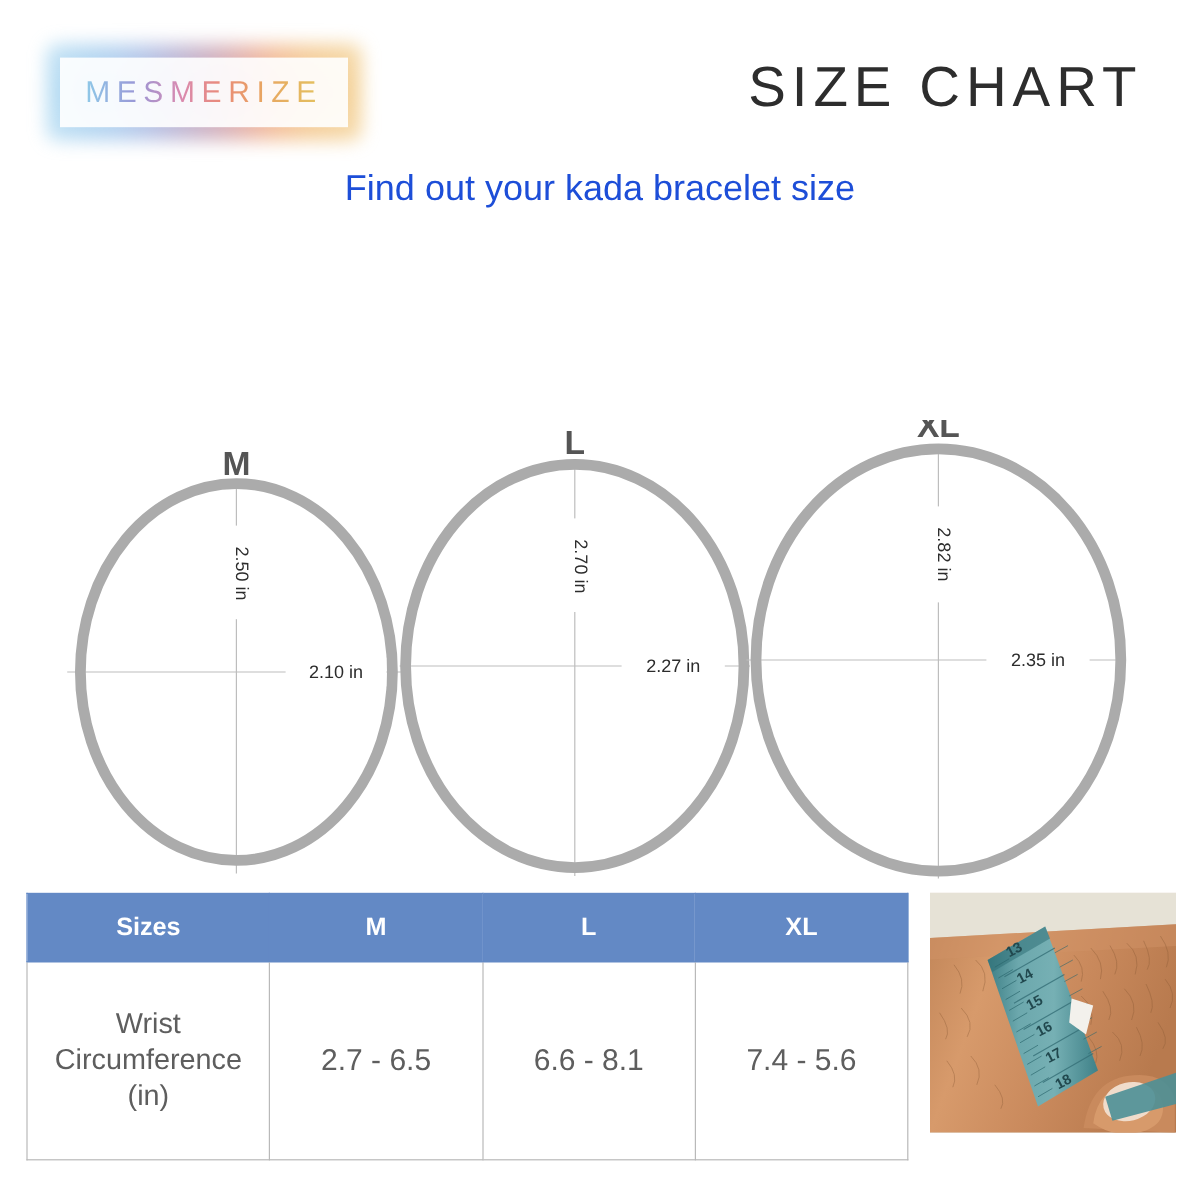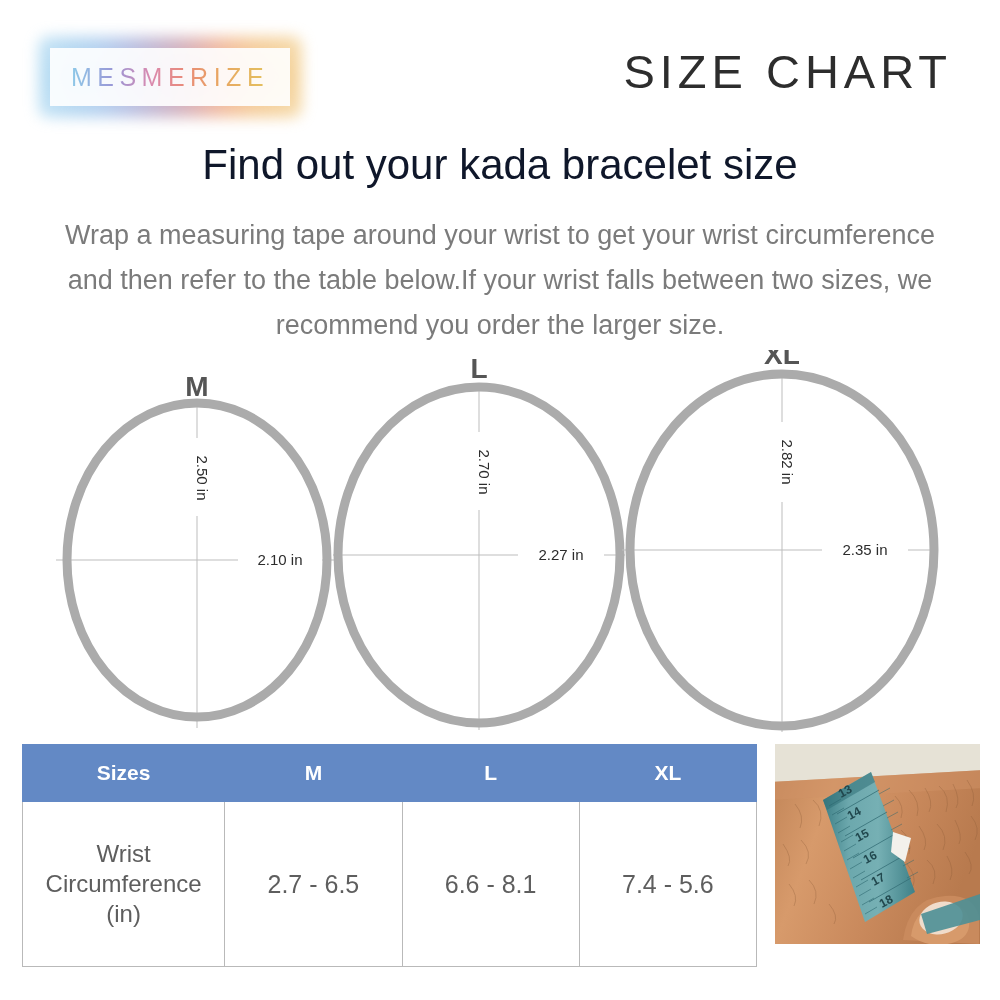--- a/index.html
+++ b/index.html
@@ -85,25 +85,25 @@
 
   
   #intro {
     position: absolute;
     left: 40px;
     top: 140px;
     width: 920px;
     text-align: center;
   }
   #intro-heading {
-    font-size: 42px;
-    color: #0f172a;
+    font-size: 30px;
+    color: #1d4ed8;
     font-weight: 400;
     line-height: 1.18;
-    margin-bottom: 23px;
+    margin-bottom: 10px;
   }
   #intro-body {
     font-size: 27px;
     color: #7b7b7b;
     line-height: 1.67;
     font-weight: 400;
   }
 
   
   #ovals {
@@ -198,21 +198,20 @@
     <div id="logo-glow"></div>
     <div id="logo-plate">
       <span id="logo-text">MESMERIZE</span>
     </div>
   </div>
 
   <div id="chart-title">SIZE CHART</div>
 
   <div id="intro">
     <div id="intro-heading">Find out your kada bracelet size</div>
-    <div id="intro-body">Wrap a measuring tape around your wrist to get your wrist circumference and then refer to the table below.If your wrist falls between two sizes, we recommend you order the larger size.</div>
   </div>
 
   <div id="ovals">
     <svg width="1000" height="400" viewBox="0 0 1000 400" xmlns="http://www.w3.org/2000/svg">
 
       <g>
         <line class="axis-line" x1="56" y1="210" x2="338" y2="210"></line>
         <line class="axis-line" x1="197" y1="55" x2="197" y2="378"></line>
         <ellipse class="oval-ring" cx="197" cy="210" rx="130" ry="157"></ellipse>
         <rect x="180" y="88" width="34" height="78" fill="#ffffff"></rect>

